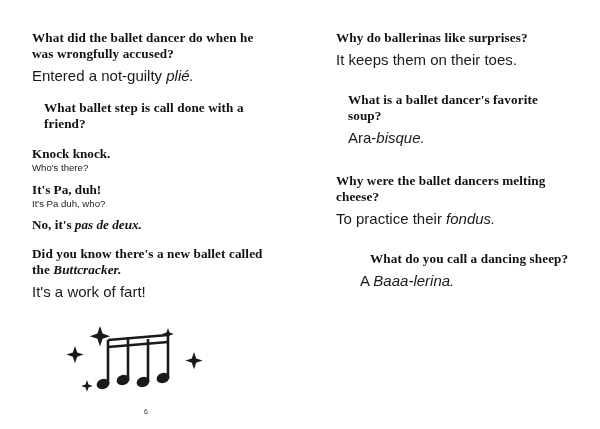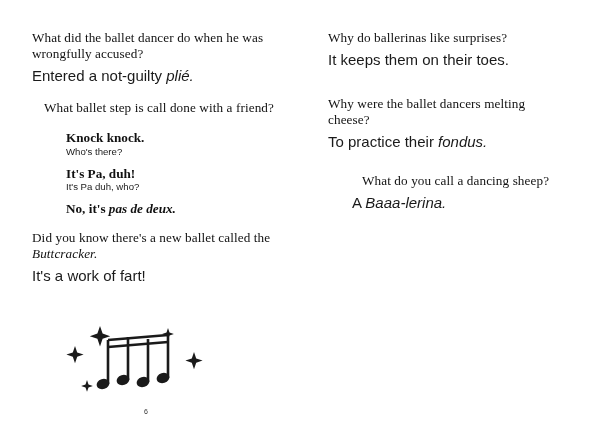--- a/index.html
+++ b/index.html
@@ -26,38 +26,38 @@
     top: 0;
     height: 429px;
     box-sizing: border-box;
   }
   .page-left {
     left: 0;
     width: 300px;
     padding: 30px 26px 0 32px;
   }
   .page-right {
-    left: 292px;
+    left: 300px;
     width: 300px;
     padding: 30px 30px 0 36px;
   }
   .gutter {
     position: absolute;
     left: 300px;
     top: 0;
     width: 1px;
     height: 429px;
     background: #ffffff;
   }
   .joke {
     margin-bottom: 14px;
   }
   .q {
     font-family: "Liberation Serif", serif;
-    font-weight: normal;
+    font-weight: bold;
     font-size: 13.2px;
     line-height: 1.22;
     letter-spacing: 0.1px;
     margin: 0 0 4px 0;
     color: #111111;
   }
   .a {
     font-family: "Liberation Sans", sans-serif;
     font-size: 15px;
     line-height: 1.3;
@@ -65,21 +65,20 @@
     color: #1a1a1a;
   }
   .a em, .q em {
     font-style: italic;
   }
   .indent-1 { margin-left: 12px; }
   .indent-3 { margin-left: 34px; }
 
   .kk {
     margin-bottom: 13px;
-    margin-left: 34px;
   }
   .kk-line {
     font-family: "Liberation Serif", serif;
     font-weight: bold;
     font-size: 13.2px;
     line-height: 1.2;
     margin: 0;
     color: #111111;
   }
   .kk-resp {
@@ -167,20 +166,24 @@
 
   <div class="gutter"></div>
 
   <div class="page page-right">
 
     <div class="joke">
       <p class="q">Why do ballerinas like surprises?</p>
       <p class="a">It keeps them on their toes.</p>
     </div>
 
+    <div class="joke indent-1" style="margin-top:22px;">
+      <p class="q">What is a ballet dancer's favorite soup?</p>
+      <p class="a"><span>Ara-</span><em>bisque.</em></p>
+    </div>
 
     <div class="joke" style="margin-top:26px;">
       <p class="q">Why were the ballet dancers melting cheese?</p>
       <p class="a"><span>To practice their </span><em>fondus.</em></p>
     </div>
 
     <div class="joke indent-3" style="margin-top:22px;">
       <p class="q">What do you call a dancing sheep?</p>
       <p class="a" style="margin-left:-10px;"><span>A </span><em>Baaa-lerina.</em></p>
     </div>

